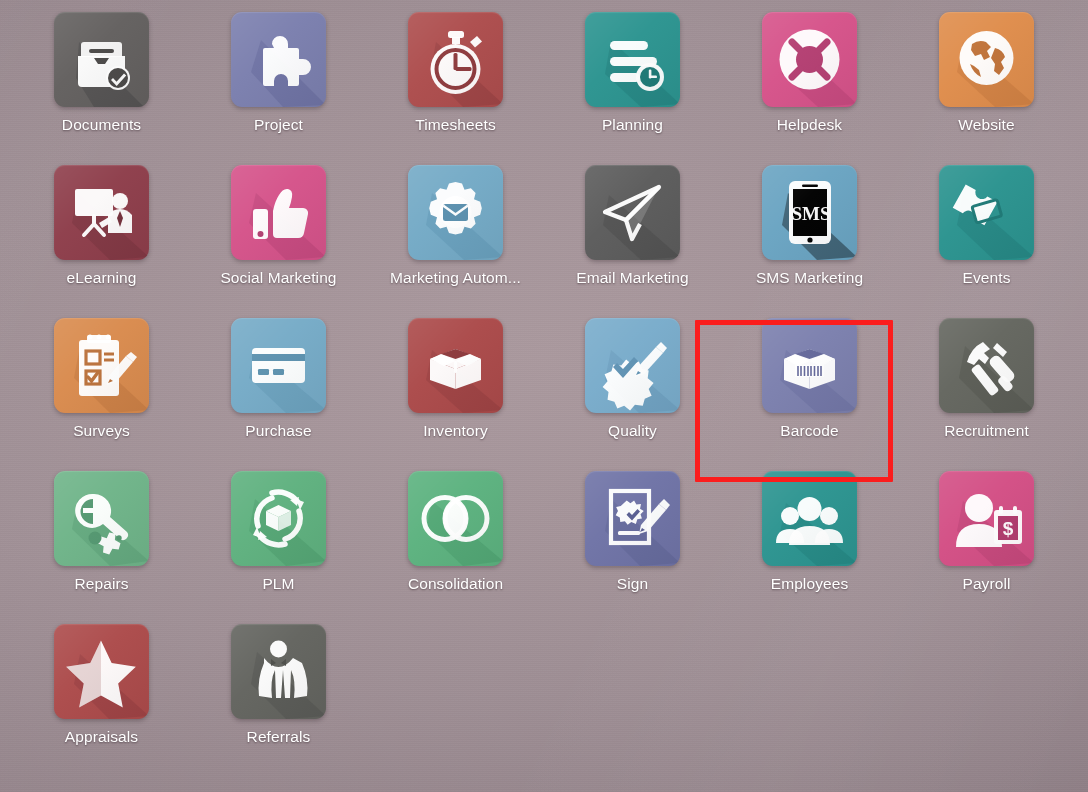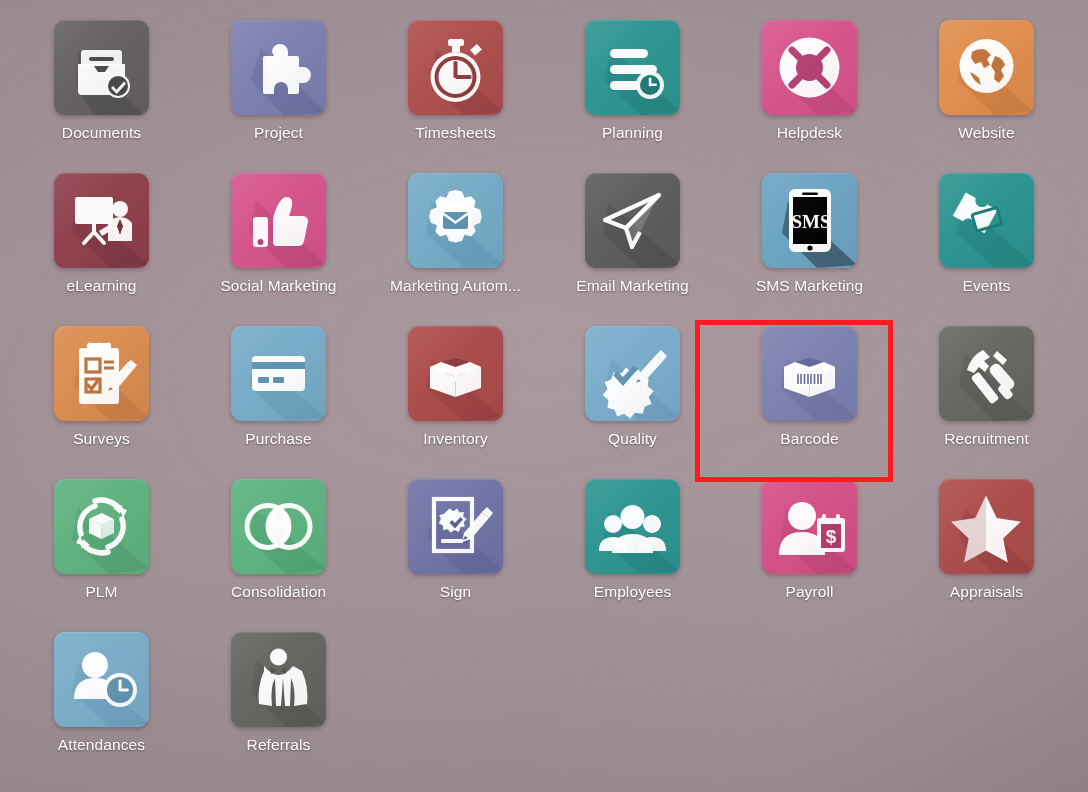--- a/index.html
+++ b/index.html
@@ -41,21 +41,21 @@
   }
 
   .grid {
     position: relative;
     z-index: 3;
     display: grid;
     grid-template-columns: repeat(6, 177px);
     grid-auto-rows: 153px;
     justify-content: center;
     align-content: start;
-    padding-top: 20px;
+    padding-top: 12px;
   }
   .app {
     position: relative;
     display: flex;
     flex-direction: column;
     align-items: center;
     justify-content: flex-start;
     cursor: pointer;
     user-select: none;
   }
@@ -448,20 +448,38 @@
       <path d="M58 25 l10 9 -4 5 -10-9 Z"></path>
       <rect x="57" y="36" width="12" height="30" rx="5" transform="rotate(-41 63 51)"></rect>
       <rect x="62" y="58" width="9" height="16" rx="4" transform="rotate(-41 66 66)" fill="rgba(255,255,255,0.97)"></rect>
     </g>
           </svg>
           <div class="face"></div>
         </div>
         <div class="label">Recruitment</div>
       </div>
       <div class="app">
+        <div class="tile" style="background: rgb(111, 180, 137);">
+          <svg viewBox="0 0 95 95" xmlns="http://www.w3.org/2000/svg">
+    <g fill="#549871" opacity="0.40">
+              <path d="M24 28 L95 90 L56 95 L18 58 Z"></path>
+            </g>
+    <g fill="rgba(255,255,255,0.97)">
+      <path d="M40 23 a17 17 0 1 0 9 30 l17 15 a5 5 0 0 0 7-7 L56 46 a17 17 0 0 0-16-23 Z"></path>
+      <path d="M37 28 a12.5 12.5 0 1 0 0 25 V42 h-10 v-5 h10 Z" fill="#549871" transform="translate(2,0)"></path>
+      <circle cx="65" cy="67" r="2.7" fill="#549871"></circle>
+      <path d="M40 55 l5 1.5 2-4.5 5 1 -0.5 5 4.5 2.5 -1.5 5 -5-0.5 -2.5 4.5 -5-1.5 0.5-5 -4.5-2.5 Z" transform="translate(-6,4) scale(1.25) translate(2,-6)"></path>
+      <circle cx="41" cy="67" r="6.5" fill="#549871"></circle>
+    </g>
+          </svg>
+          <div class="face"></div>
+        </div>
+        <div class="label">Repairs</div>
+      </div>
+      <div class="app">
         <div class="tile" style="background: rgb(95, 177, 127);">
           <svg viewBox="0 0 95 95" xmlns="http://www.w3.org/2000/svg">
     <g fill="#469567" opacity="0.40">
               <path d="M24 28 L95 90 L55 95 L18 60 Z"></path>
             </g>
     <g fill="none" stroke="rgba(255,255,255,0.97)" stroke-width="5.5" stroke-linecap="round">
       <path d="M27 55 a22 22 0 0 1 14-28"></path>
       <path d="M68 40 a22 22 0 0 1-14 28"></path>
       <path d="M41 22 a24 24 0 0 1 25 8"></path>
       <path d="M54 73 a24 24 0 0 1-25-8"></path>
@@ -566,39 +584,20 @@
               <path d="M26 30 L95 92 L55 95 L20 60 Z"></path>
             </g>
     <path d="M47.5 16 L59 40 L85 44 L66 62 L71 88 L47.5 75 L24 88 L29 62 L10 44 L36 40 Z" transform="translate(0,-2) scale(0.93) translate(3,4)" fill="rgba(255,255,255,0.97)"></path>
     <path d="M47.5 16 L47.5 75 L24 88 L29 62 L10 44 L36 40 Z" transform="translate(0,-2) scale(0.93) translate(3,4)" fill="#8d3a3d" opacity="0.20"></path>
           </svg>
           <div class="face"></div>
         </div>
         <div class="label">Appraisals</div>
       </div>
       <div class="app">
-        <div class="tile" style="background: rgb(121, 172, 201);">
-          <svg viewBox="0 0 95 95" xmlns="http://www.w3.org/2000/svg">
-    <g fill="#6093b2" opacity="0.38">
-              <path d="M24 30 L95 92 L55 95 L18 60 Z"></path>
-            </g>
-    <g fill="rgba(255,255,255,0.97)">
-      <circle cx="41" cy="33" r="13"></circle>
-      <path d="M20 67 q0-21 21-21 t21 21 Z"></path>
-      <circle cx="66" cy="58" r="17"></circle>
-      <circle cx="66" cy="58" r="13" fill="#6093b2"></circle>
-      <rect x="64.6" y="47.5" width="3" height="12" rx="1.4"></rect>
-      <rect x="66" y="56.5" width="9" height="3" rx="1.4"></rect>
-    </g>
-          </svg>
-          <div class="face"></div>
-        </div>
-        <div class="label">Attendances</div>
-      </div>
-      <div class="app">
         <div class="tile" style="background: rgb(99, 100, 95);">
           <svg viewBox="0 0 95 95" xmlns="http://www.w3.org/2000/svg">
     <g fill="#4d4e4a" opacity="0.40">
               <path d="M26 28 L95 92 L55 95 L20 60 Z"></path>
             </g>
     <g fill="rgba(255,255,255,0.97)">
       <circle cx="47.5" cy="25" r="8.5"></circle>
       <path d="M33 34 q7 9 14.5 9 T62 34 l9 5 q7 16 5 33 l-13 2 q2-18 -3-28 l-1 28 h-5 l-2-28 -2 28 h-5 l-1-28 q-5 10 -3 28 l-13-2 q-2-17 5-33 Z"></path>
       <path d="M40 35 l5 4 -5 3 Z" fill="#4d4e4a"></path>
       <path d="M55 35 l-5 4 5 3 Z" fill="#4d4e4a"></path>

